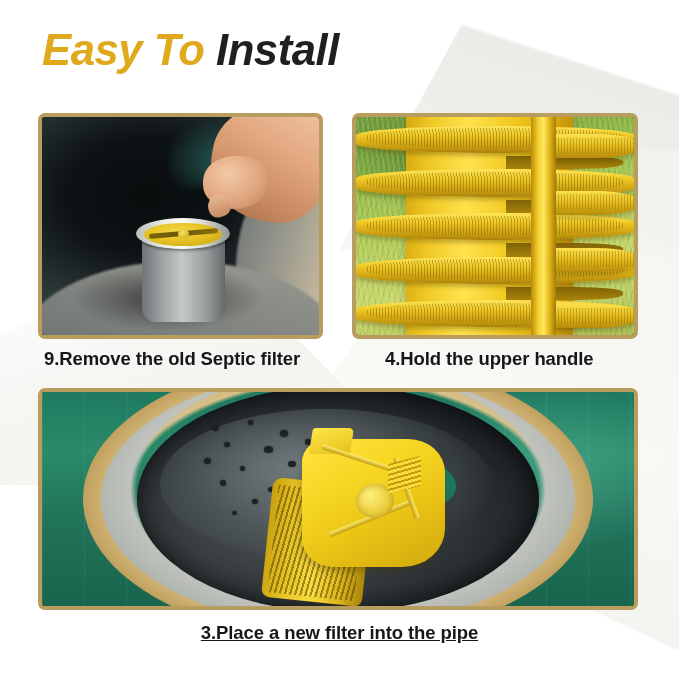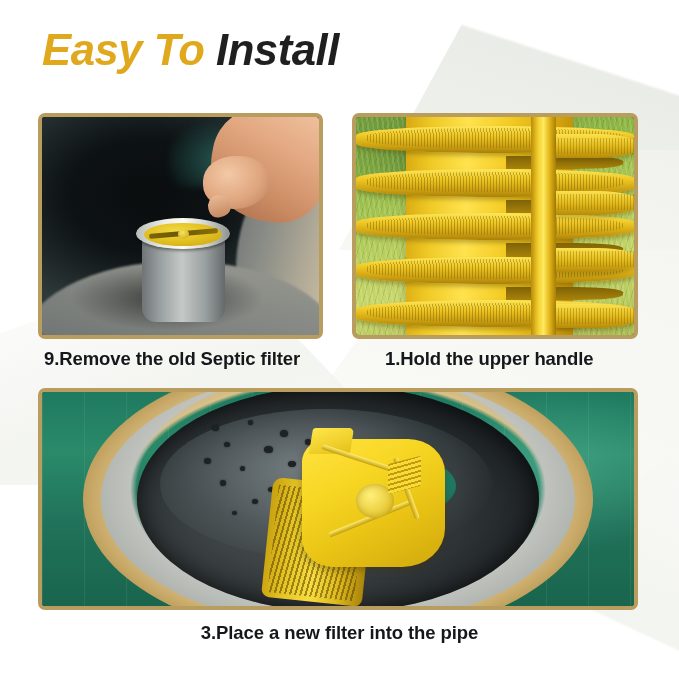--- a/index.html
+++ b/index.html
@@ -272,21 +272,21 @@
   }
 
   
   .caption {
     position:absolute;
     font-size:18.5px; font-weight:600; color:#15181a;
     letter-spacing:-.1px; white-space:nowrap;
   }
   #cap-1 { left:44px;  top:348px; }
   #cap-2 { left:385px; top:348px; }
-  #cap-3 { left:0; right:0; top:622px; text-align:center; }
+  #cap-3 { left:0; right:0; top:622px; text-align:center;text-decoration:underline; }
 </style>
 </head>
 <body>
 
 <div class="bg-layer">
   <div class="wedge-tr"></div>
   <div class="wedge-mid"></div>
   <div class="wedge-left"></div>
   <div class="wedge-br"></div>
 </div>
@@ -328,21 +328,21 @@
     <div class="p2-gap" style="top:38%"></div>
     <div class="p2-gap" style="top:58%"></div>
     <div class="p2-gap" style="top:78%"></div>
     <div class="p2-spine"></div>
     <div class="p2-rightlobe" style="top:8%"></div>
     <div class="p2-rightlobe" style="top:34%"></div>
     <div class="p2-rightlobe" style="top:60%"></div>
     <div class="p2-rightlobe" style="top:86%"></div>
   </div>
 </div>
-<div class="caption" id="cap-2">1.Hold the upper handle</div>
+<div class="caption" id="cap-2">4.Hold the upper handle</div>
 
 <div class="panel" id="panel-3">
   <div class="scene">
     <div class="p3-green"></div>
     <div class="p3-ring-rust"></div>
     <div class="p3-ring-conc"></div>
     <div class="p3-hole"></div>
     <div class="p3-water"></div>
     <div class="p3-debris">
       <span style="left:8%;top:6%;width:7px;height:6px"></span>

